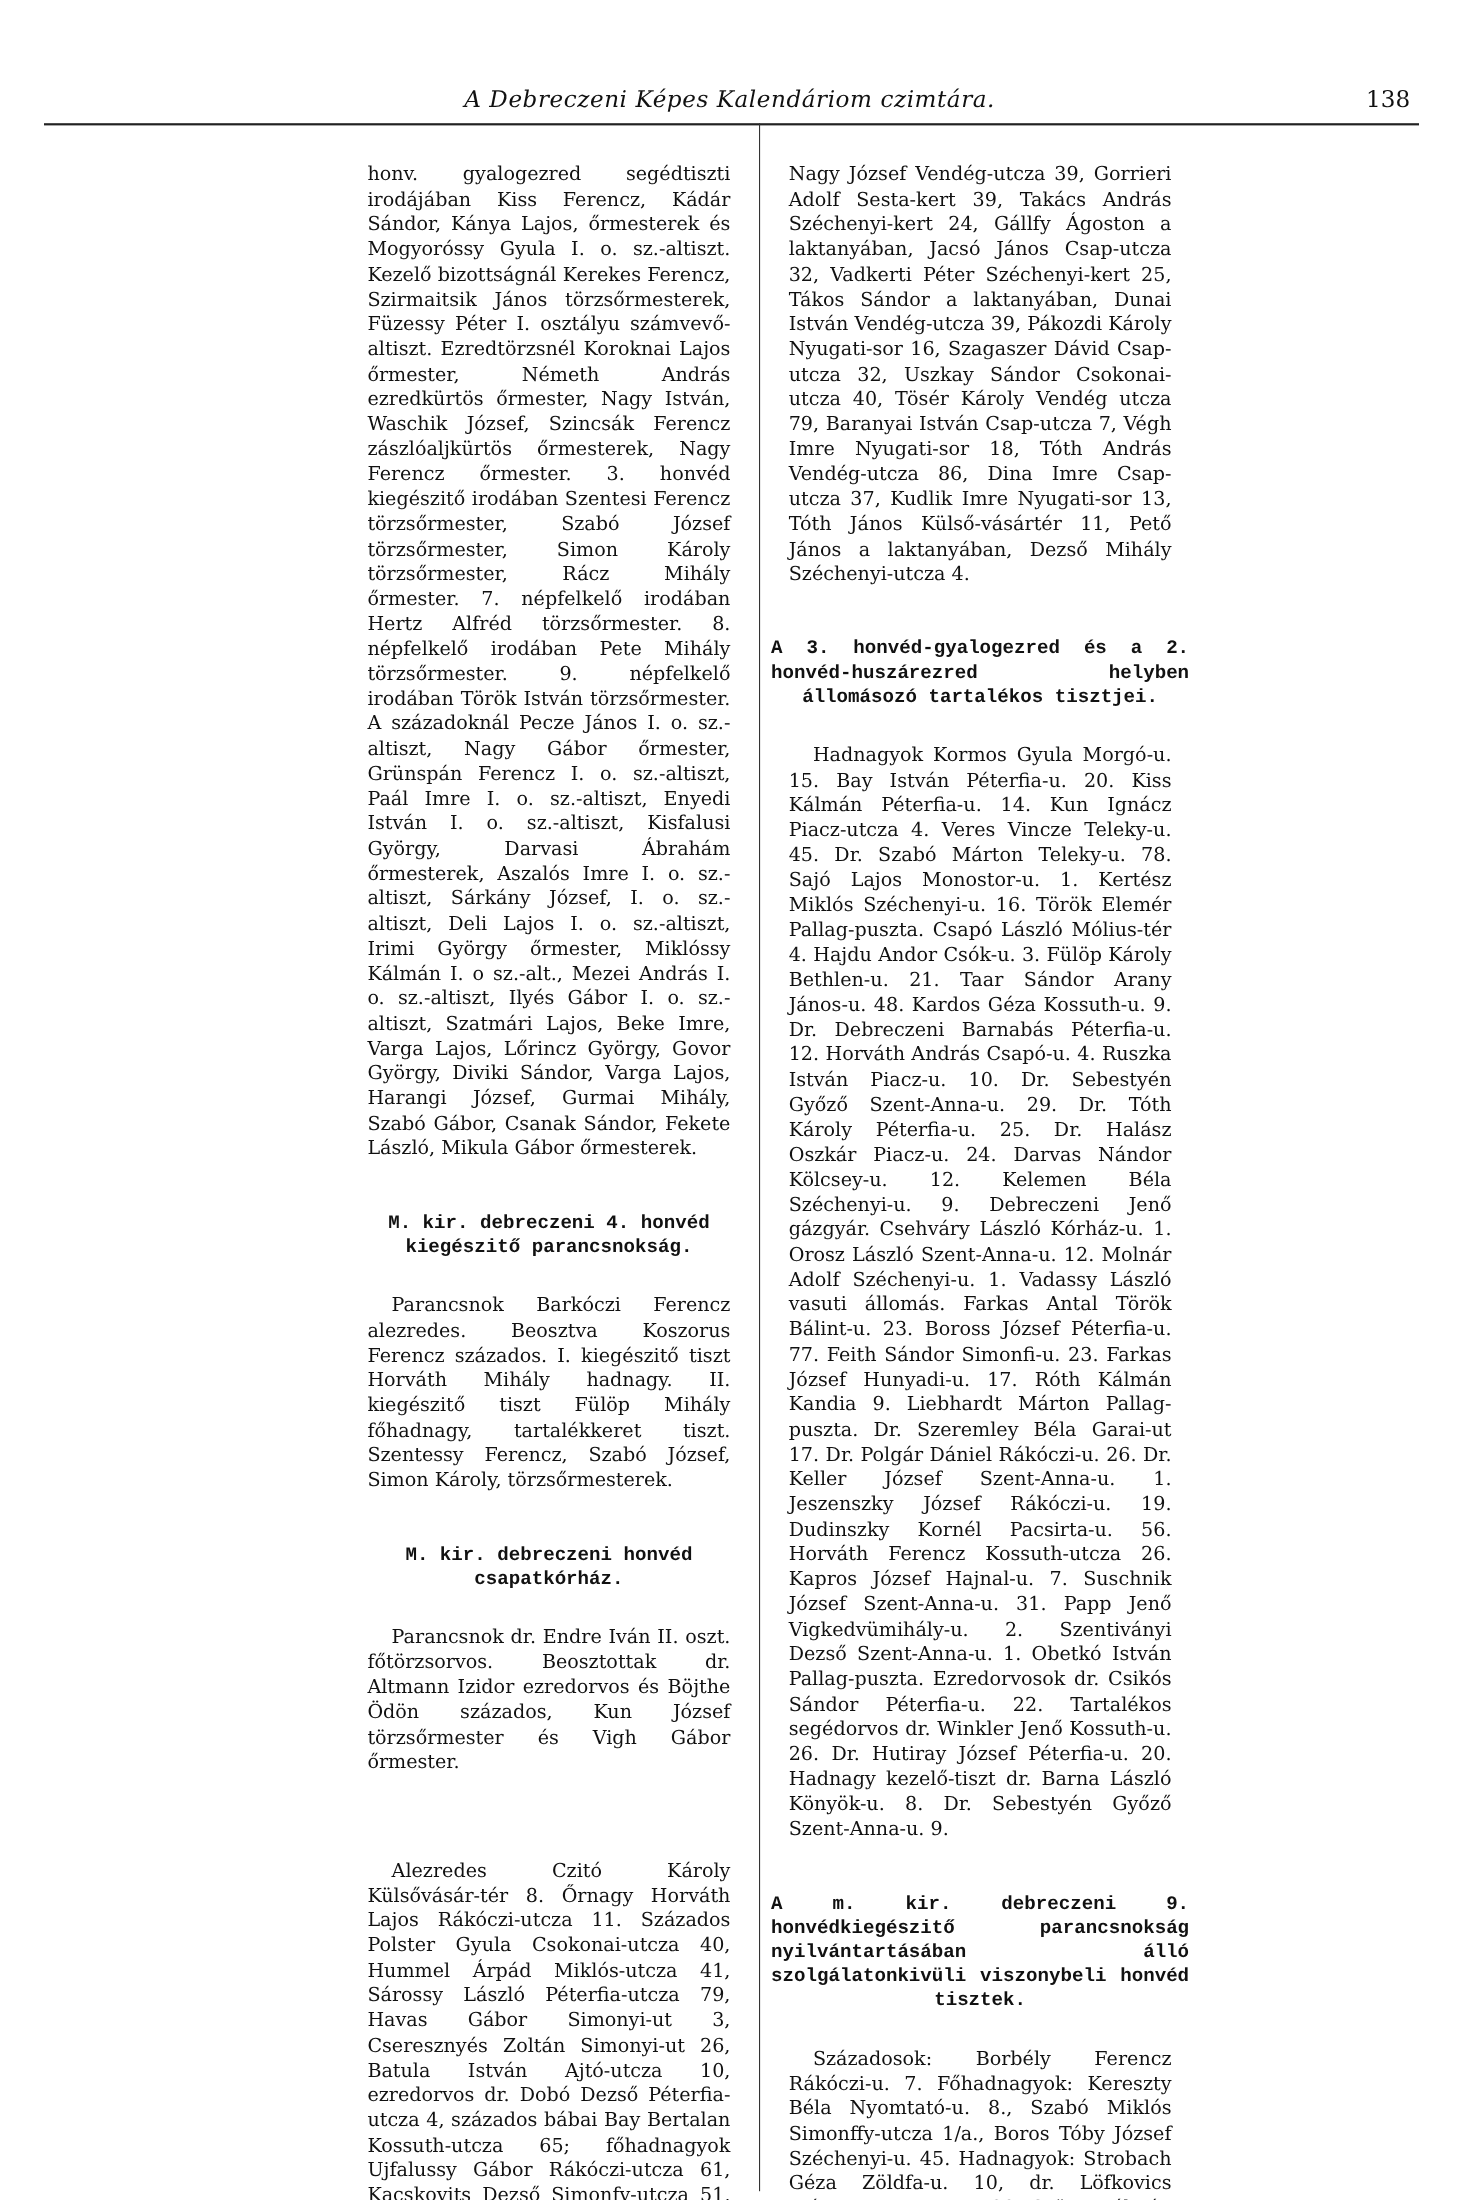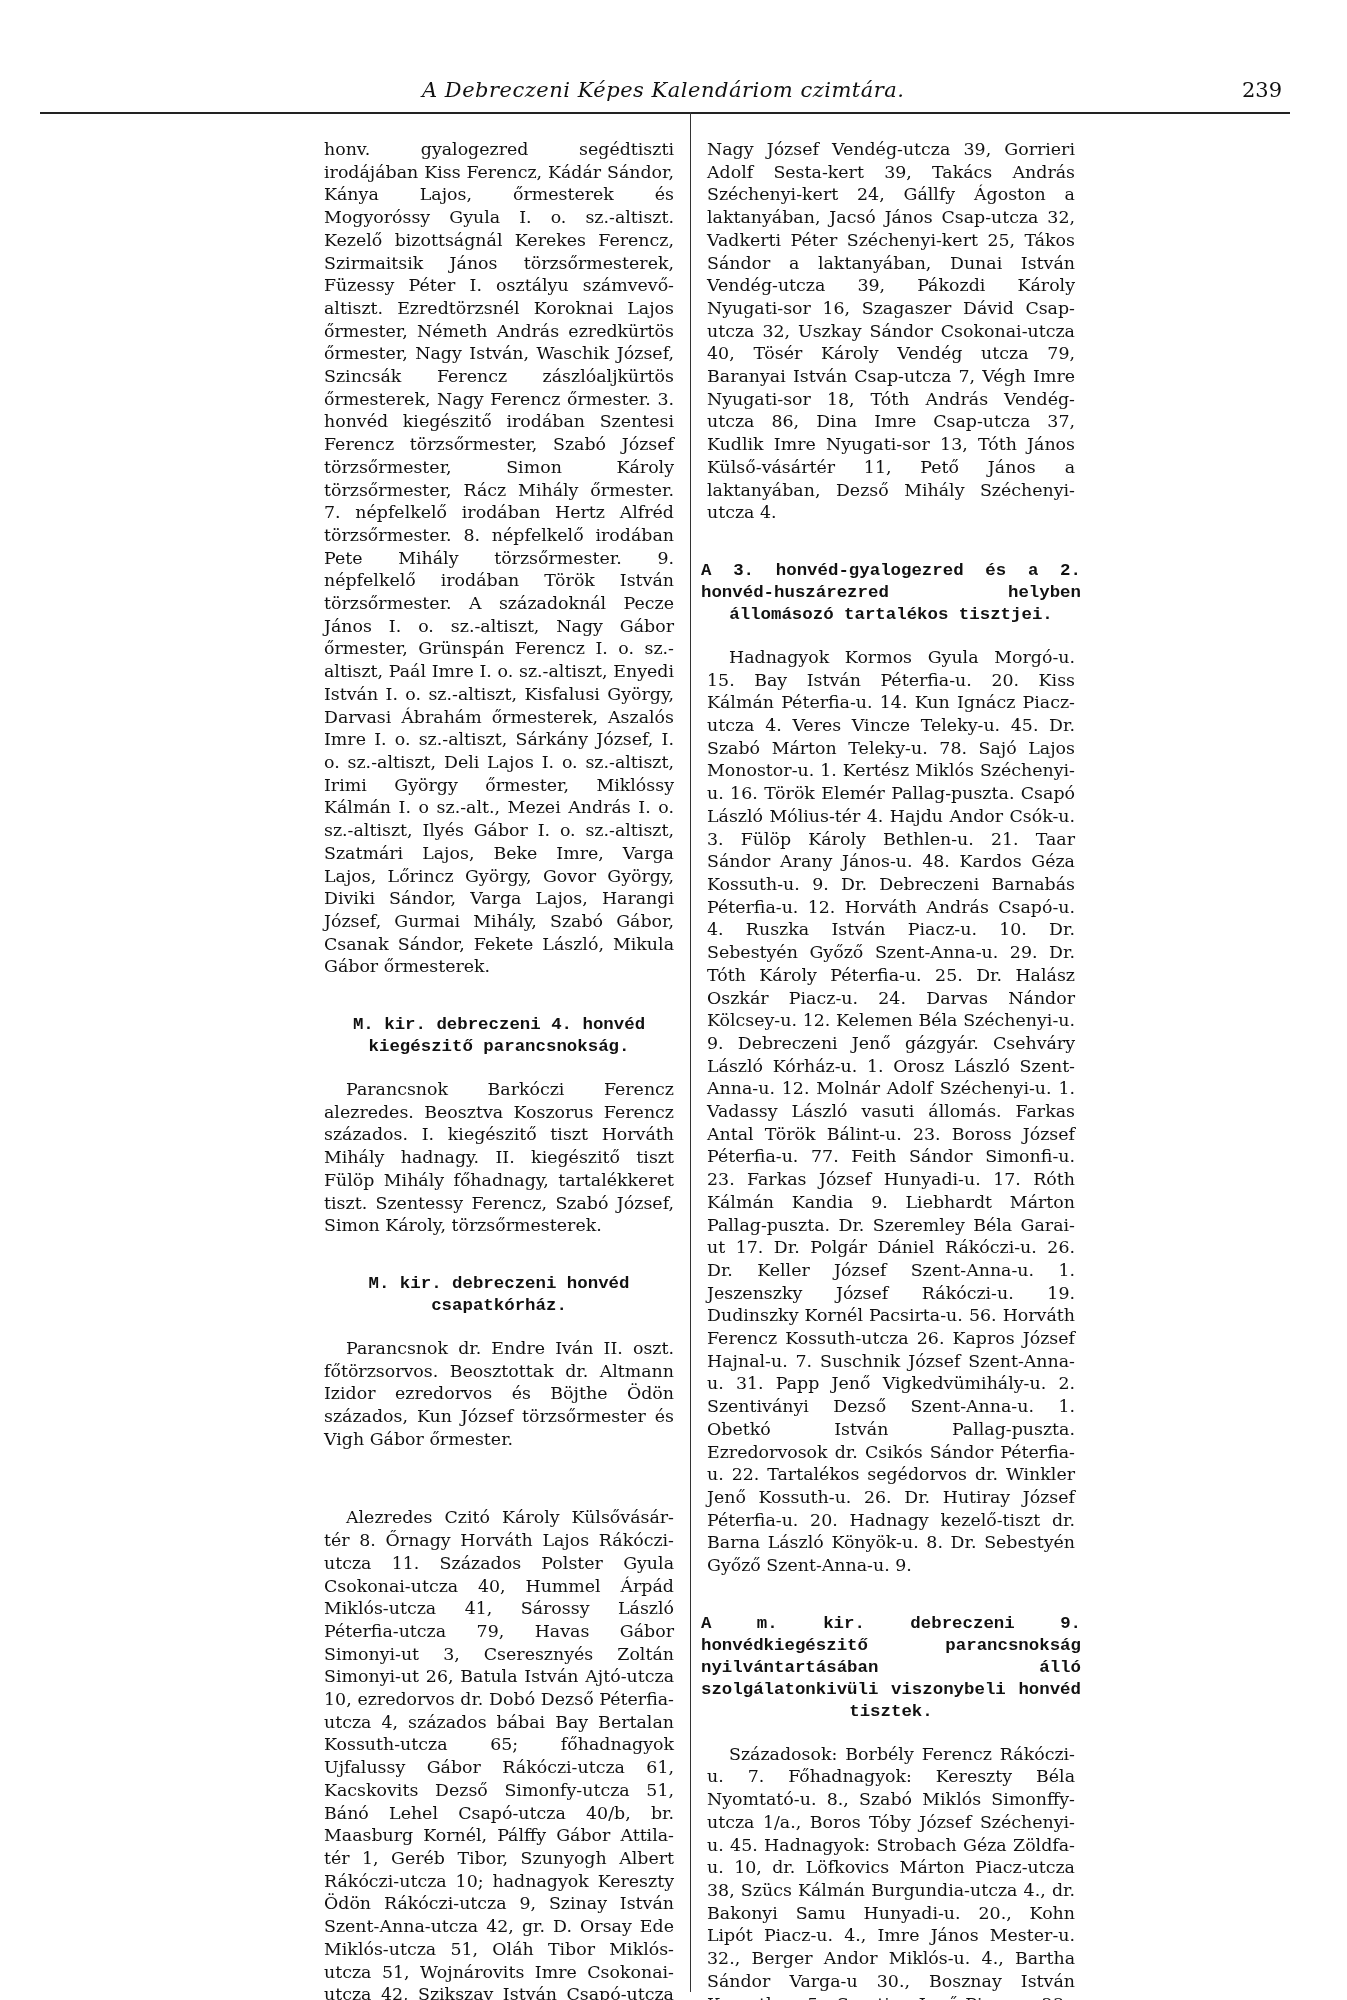--- a/index.html
+++ b/index.html
@@ -5,33 +5,33 @@
   html, body { margin:0; padding:0; background:#ffffff; }
   body { width:1347px; height:2000px; position:relative; overflow:hidden; color:#111; font-family:"DejaVu Serif", serif; }
   .header { position:absolute; top:70px; left:32px; width:1250px; height:40px; }
   .header-title { position:absolute; left:390px; top:8px; font-family:"DejaVu Serif", serif; font-style:italic; font-size:21px; letter-spacing:0.5px; }
   .page-number { position:absolute; right:0; top:8px; font-size:21px; }
   .header-rule { position:absolute; top:112px; left:40px; width:1250px; height:2px; background:#222; }
   .col-rule { position:absolute; left:690px; top:112px; width:1px; height:1880px; background:#333; }
   .col { position:absolute; top:132px; font-size:17.4px; line-height:22.7px; text-align:justify; }
   .col-left { left:318px; width:362px; }
   .col-right { left:701px; width:380px; }
-  .para { margin:6px; text-indent:0; hyphens:manual; }
+  .para { margin:16px; text-indent:0; hyphens:manual; }
   .para.indent { text-indent:22px; }
   .heading { margin:0; font-family:Liberation Mono, monospace; font-weight:bold; font-size:17.4px; line-height:22px; text-align:center; }
   .heading.left { text-align:justify; text-align-last:center; }
   .gap-big { height:30px; }
   .gap-med { height:14px; }
 </style>
 </head>
 <body>
 
 <div class="header">
   <span class="header-title">A Debreczeni Képes Kalendáriom czimtára.</span>
-  <span class="page-number">239</span>
+  <span class="page-number">138</span>
 </div>
 <div class="header-rule"></div>
 <div class="col-rule"></div>
 
 <div class="col col-left">
   <p class="para">honv. gyalogezred segédtiszti irodájában Kiss Ferencz, Kádár Sándor, Kánya Lajos, őrmesterek és Mogyoróssy Gyula I. o. sz.-altiszt. Kezelő bizottságnál Kerekes Ferencz, Szirmaitsik János törzsőrmesterek, Füzessy Péter I. osztályu számvevő-altiszt. Ezredtörzsnél Koroknai Lajos őrmester, Németh András ezredkürtös őrmester, Nagy István, Waschik József, Szincsák Ferencz zászlóaljkürtös őrmesterek, Nagy Ferencz őrmester. 3. honvéd kiegészitő irodában Szentesi Ferencz törzsőrmester, Szabó József törzsőrmester, Simon Károly törzsőrmester, Rácz Mihály őrmester. 7. népfelkelő irodában Hertz Alfréd törzsőrmester. 8. népfelkelő irodában Pete Mihály törzsőrmester. 9. népfelkelő irodában Török István törzsőrmester. A századoknál Pecze János I. o. sz.-altiszt, Nagy Gábor őrmester, Grünspán Ferencz I. o. sz.-altiszt, Paál Imre I. o. sz.-altiszt, Enyedi István I. o. sz.-altiszt, Kisfalusi György, Darvasi Ábrahám őrmesterek, Aszalós Imre I. o. sz.-altiszt, Sárkány József, I. o. sz.-altiszt, Deli Lajos I. o. sz.-altiszt, Irimi György őrmester, Miklóssy Kálmán I. o sz.-alt., Mezei András I. o. sz.-altiszt, Ilyés Gábor I. o. sz.-altiszt, Szatmári Lajos, Beke Imre, Varga Lajos, Lőrincz György, Govor György, Diviki Sándor, Varga Lajos, Harangi József, Gurmai Mihály, Szabó Gábor, Csanak Sándor, Fekete László, Mikula Gábor őrmesterek.</p>
   <div class="gap-big"></div>
   <p class="heading">M. kir. debreczeni 4. honvéd kiegészitő parancsnokság.</p>
   <div class="gap-med"></div>
   <p class="para indent">Parancsnok Barkóczi Ferencz alezredes. Beosztva Koszorus Ferencz százados. I. kiegészitő tiszt Horváth Mihály hadnagy. II. kiegészitő tiszt Fülöp Mihály főhadnagy, tartalékkeret tiszt. Szentessy Ferencz, Szabó József, Simon Károly, törzsőrmesterek.</p>

